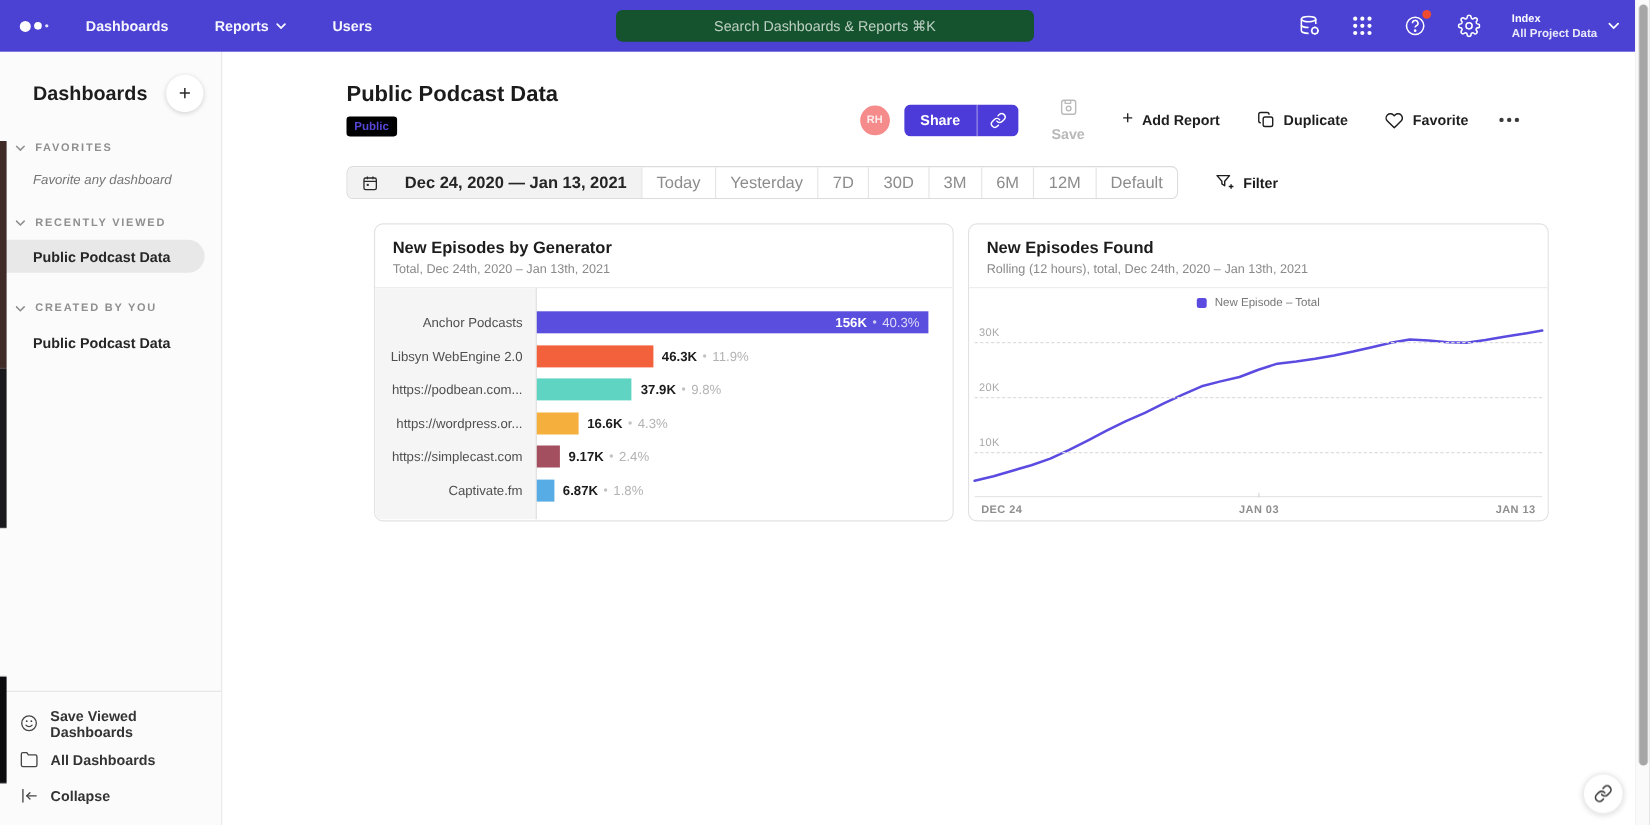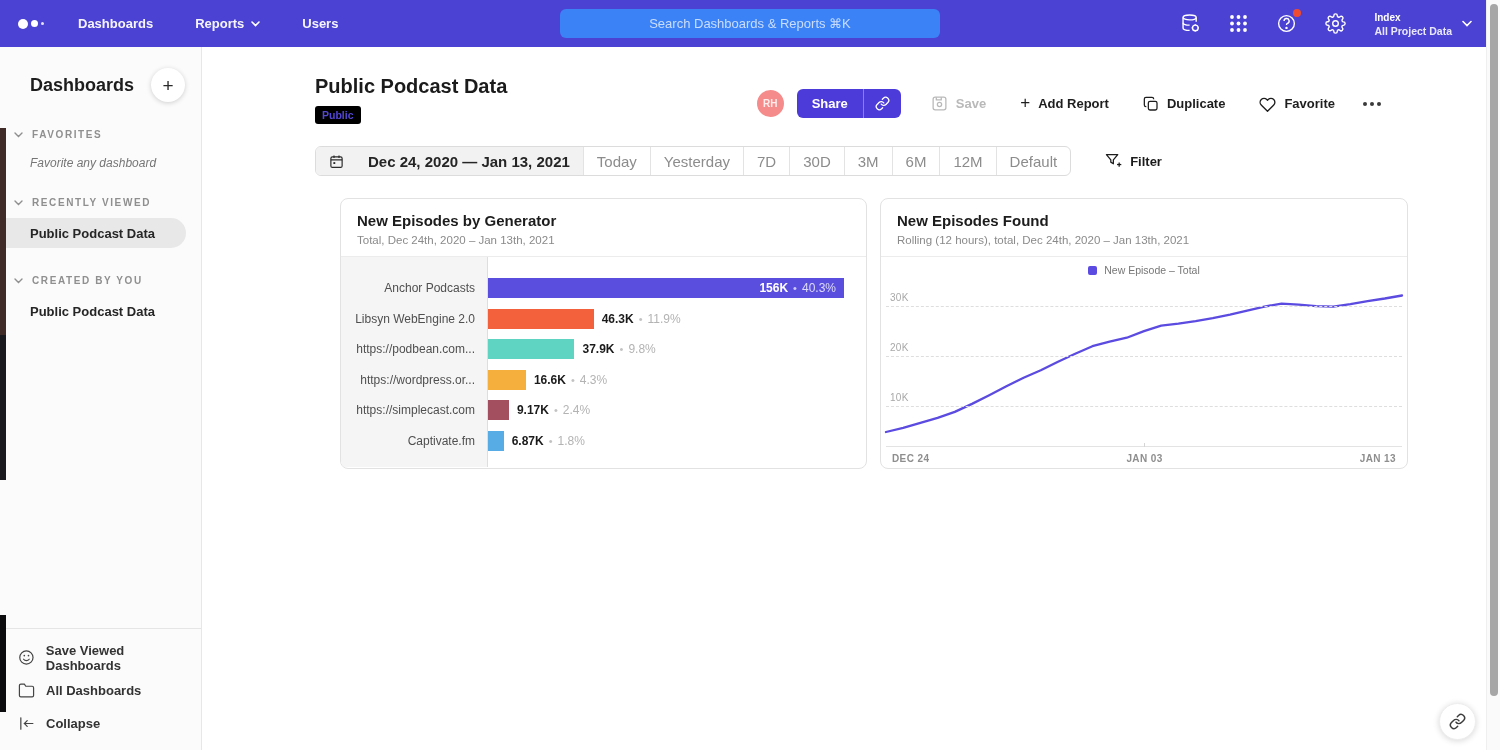--- a/index.html
+++ b/index.html
@@ -10,21 +10,21 @@
   .topnav { position:relative; height:47px; background:#4b42d3; display:flex;
     align-items:center; padding-left:18px; z-index:5; }
   .logo { display:flex; align-items:center; gap:3px; margin-right:34px; }
   .logo i { display:block; border-radius:50%; background:#fff; }
   .logo i:nth-child(1){ width:10px; height:10px; }
   .logo i:nth-child(2){ width:7px; height:7px; }
   .logo i:nth-child(3){ width:3px; height:3px; opacity:.85; }
   .nav-item { color:rgba(255,255,255,.95); font-size:13px; font-weight:700;
     margin-right:42px; display:flex; align-items:center; gap:7px; cursor:pointer; }
   .nav-search { position:absolute; left:50%; top:9px; transform:translateX(-50%);
-    width:380px; height:29px; background:#3b82f6; border:none; border-radius:6px;
+    width:380px; height:29px; background:#14532d; border:none; border-radius:6px;
     color:#fff; font-size:13px; text-align:center; font-family:"Liberation Sans",sans-serif; }
   .nav-search::placeholder { color:rgba(255,255,255,.72); }
   .search-glyph { position:absolute; left:50%; top:15px; transform:translateX(-118px);
     pointer-events:none; }
   .nav-right { position:absolute; right:28px; top:0; height:47px; display:flex;
     align-items:center; gap:28px; }
   .nav-icon { position:relative; color:#fff; display:flex; align-items:center; cursor:pointer; }
   .badge-dot { position:absolute; right:-4px; top:-4px; width:8px; height:8px;
     border-radius:50%; background:#ee4b30; }
   .project { display:flex; align-items:center; gap:10px; color:#fff; cursor:pointer; }
@@ -71,21 +71,21 @@
     cursor:pointer; }
   .share-split { display:flex; margin-left:13px; border-radius:6px; overflow:hidden;
     cursor:pointer; }
   .share-main { background:#4c3bd8; color:#fff; font-size:13px; font-weight:700; border:none;
     padding:7px 15px; cursor:pointer; }
   .share-link { background:#4c3bd8; border:none; border-left:1px solid rgba(255,255,255,.35);
     padding:5px 11px; display:flex; align-items:center; cursor:pointer; }
   .act-btn { display:flex; align-items:center; gap:8px; background:none; border:none;
     font-family:inherit; font-size:13px; font-weight:700; color:#1e1e1e; cursor:pointer; }
   .act-btn.disabled { color:#b9b9b9; cursor:default; }
-  .gap-l { margin-left:30px; } .gap-xl { margin-left:34px; }
+  .gap-l { margin-left:30px;flex-direction:column; } .gap-xl { margin-left:34px; }
   .more-dots { display:flex; gap:3px; margin-left:26px; cursor:pointer; padding:6px 2px; }
   .more-dots i { width:4px; height:4px; border-radius:50%; background:#3a3a3a; }
 
   
   .datebar { display:flex; align-items:center; margin-top:22px; }
   .seg { display:flex; border:1px solid #dcdcdc; border-radius:6px; overflow:hidden;
     background:#fff; }
   .seg-cell { display:flex; align-items:center; gap:24px; padding:0 13px; height:28px;
     font-size:15px; color:#8c8c8c; border-left:1px solid #e3e3e3; cursor:pointer;
     white-space:nowrap; }

